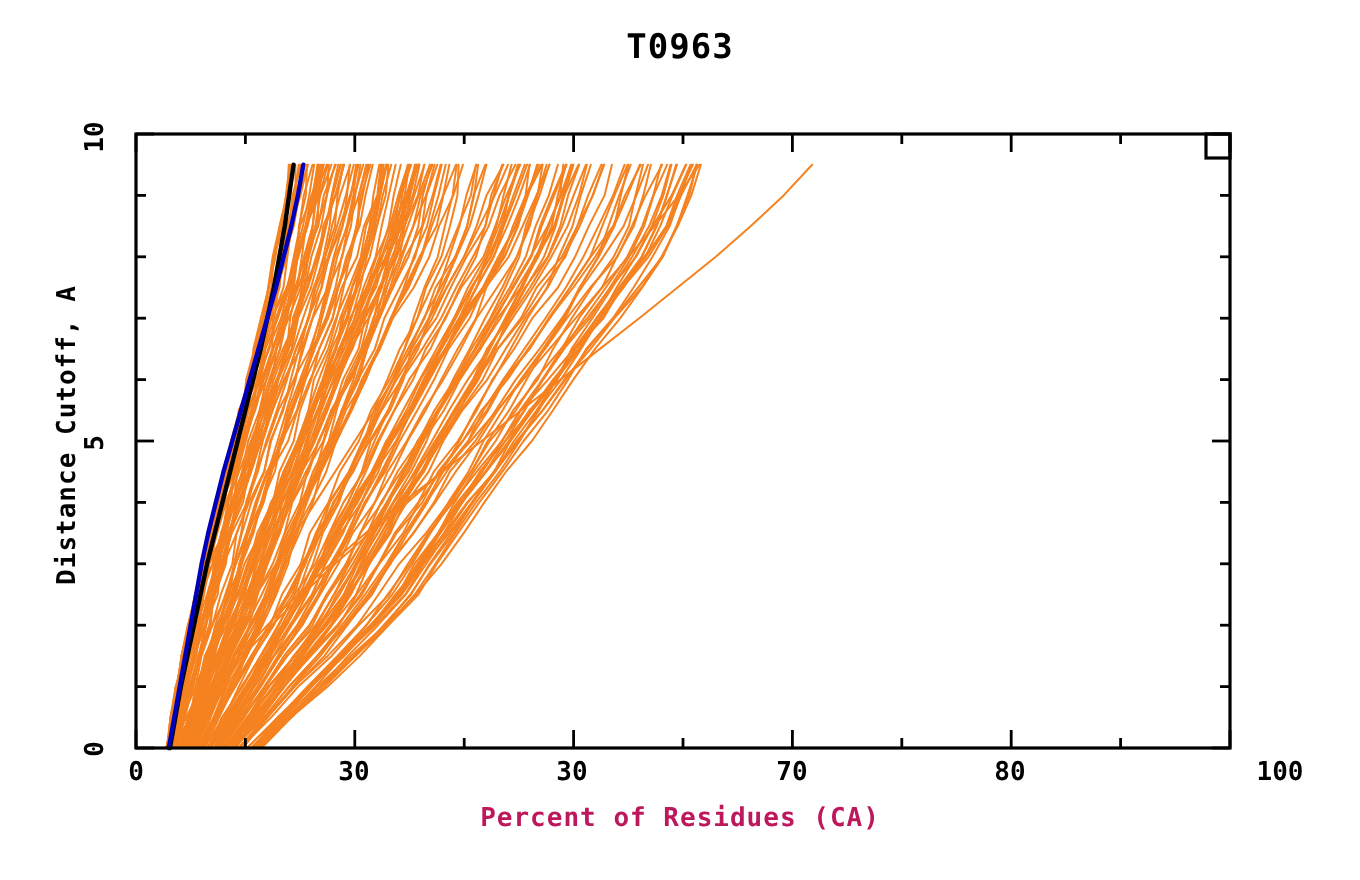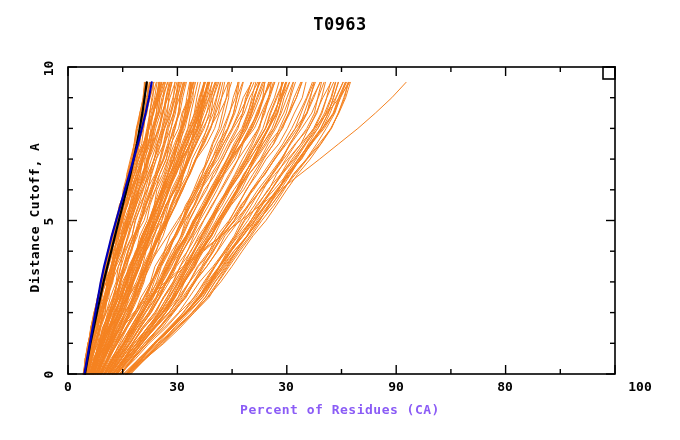--- a/index.html
+++ b/index.html
@@ -34,21 +34,21 @@
   }
   .x-axis-label {
     position: absolute;
     left: 0;
     top: 402px;
     width: 680px;
     text-align: center;
     font-family: "DejaVu Sans Mono", "Liberation Mono", monospace;
     font-size: 13px;
     font-weight: bold;
-    color: #8b5cf6;
+    color: #be185d;
     letter-spacing: 0.5px;
   }
   .y-axis-label {
     position: absolute;
     left: -76px;
     top: 210px;
     width: 220px;
     text-align: center;
     transform: rotate(-90deg);
     transform-origin: center center;
@@ -93,21 +93,21 @@
 
   <div class="chart-title">T0963</div>
 
   <div class="y-axis-label">Distance Cutoff, A</div>
 
   <div class="x-axis-label">Percent of Residues (CA)</div>
 
   <div class="tick-label-x" style="left:46px;">0</div>
   <div class="tick-label-x" style="left:155px;">30</div>
   <div class="tick-label-x" style="left:264px;">30</div>
-  <div class="tick-label-x" style="left:374px;">90</div>
+  <div class="tick-label-x" style="left:374px;">70</div>
   <div class="tick-label-x" style="left:483px;">80</div>
   <div class="tick-label-x" style="left:618px;">100</div>
 
   <div class="tick-label-y" style="left:31px; top:367px;">0</div>
   <div class="tick-label-y" style="left:31px; top:214px;">5</div>
   <div class="tick-label-y" style="left:31px; top:61px;">10</div>
 
   <svg class="plot-svg" viewBox="0 0 680 440">
     <g id="ensemble-layer">
         <path d="M85.33967388767094,374 L86.73860597997012,358.65 L89.05539261779877,343.3 L92.06424999358019,327.95 L98.62161084194926,312.6 L102.00744577766295,297.25 L104.7284595697702,281.9 L111.29907794066017,266.55 L115.63939706547683,251.2 L121.31637369301376,235.85 L125.85499612284426,220.5 L131.1678488208858,205.14999999999998 L135.7192361306005,189.8 L141.4639761891288,174.45 L148.56600405808786,159.10000000000002 L151.82620661537052,143.75 L159.42990595006344,128.39999999999998 L161.6365602346121,113.05000000000001 L167.89387913799897,97.69999999999999 L172.06607125136443,82.35000000000002" fill="none" stroke="#F58220" stroke-width="1" stroke-linejoin="round" stroke-linecap="round"></path>

